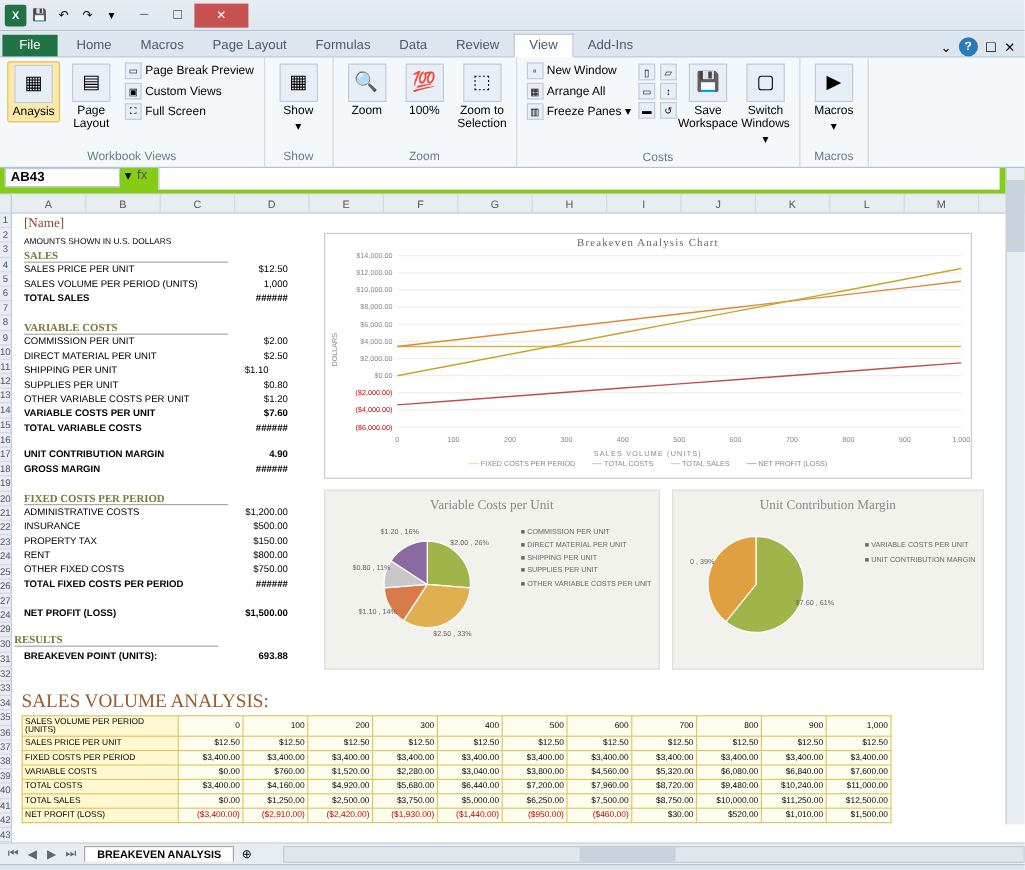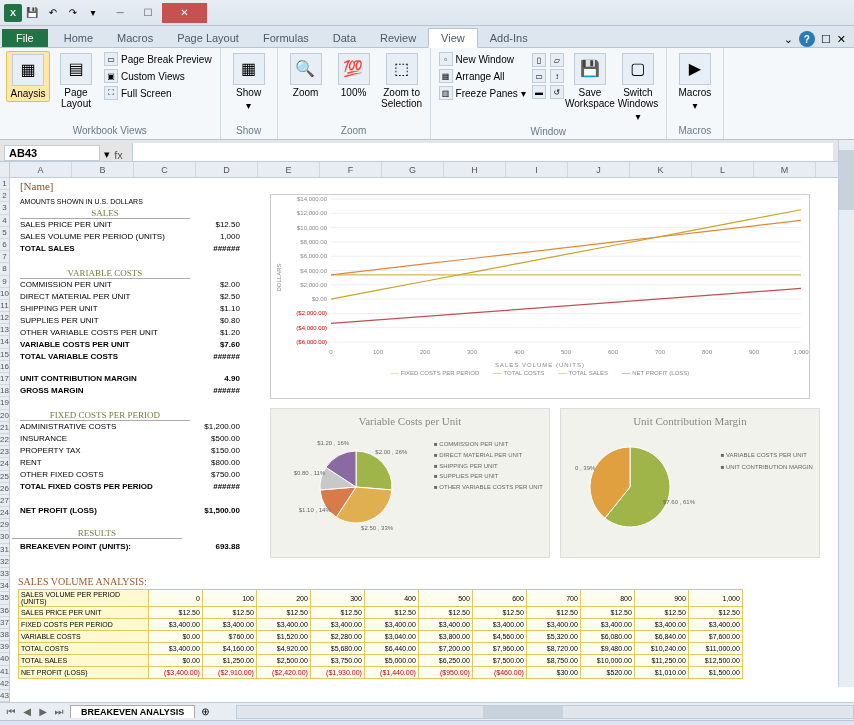--- a/index.html
+++ b/index.html
@@ -29,55 +29,55 @@
 .rgroup-body { flex: 1; display: flex; align-items: flex-start; gap: 4px; }
 .rgroup-label { text-align: center; font-size: 10px; color: #6a7a8a; margin-top: 2px; }
 .big-btn { width: 44px; display: flex; flex-direction: column; align-items: center; gap: 2px; padding: 2px; font-size: 10px; text-align: center; line-height: 1.1; }
 .big-btn.sel { background: #ffe9a8; border: 1px solid #e0c060; border-radius: 2px; }
 .big-ico { width: 32px; height: 32px; background: #e8eef5; border: 1px solid #c0cdd9; display: flex; align-items: center; justify-content: center; font-size: 16px; }
 .small-btn { display: flex; align-items: center; gap: 3px; font-size: 10px; padding: 1px 2px; }
 .small-ico { width: 14px; height: 14px; background: #e8eef5; border: 1px solid #c0cdd9; display: inline-flex; align-items: center; justify-content: center; font-size: 8px; }
 .vstack { display: flex; flex-direction: column; gap: 1px; }
 
 
-.fbar { height: 22px; border-bottom: 1px solid #c0cdd9; display: flex; align-items: flex-end; background: #e5e5e5; }
+.fbar { height: 22px; border-bottom: 1px solid #c0cdd9; display: flex; align-items: flex-start; background: #84cc16; }
 .namebox { width: 96px; border: 1px solid #c0cdd9; margin: 0 4px; padding: 1px 4px; background: #fff; font-size: 11px; font-weight: bold; }
 .fx { width: 18px; text-align: center; color: #555; }
 .formula-input { flex: 1; border: none; background: #fff; height: 18px; border-left: 1px solid #c0cdd9; margin-left: 4px; }
 
 
 .sheet-area { position: relative; height: 540px; overflow: hidden; display: flex; }
 .rowheads { width: 22px; background: #e8edf3; border-right: 1px solid #c0cdd9; }
 .rowhead { height: 12.2px; font-size: 8px; text-align: center; border-bottom: 1px solid #d0d8e0; color: #555; line-height: 12px; }
 .colheads { height: 16px; display: flex; background: #e8edf3; border-bottom: 1px solid #c0cdd9; }
 .colhead { width: 62px; font-size: 9px; text-align: center; border-right: 1px solid #d0d8e0; color: #555; line-height: 16px; }
 .grid { position: relative; flex: 1; background: #fff; }
 .content { position: absolute; left: 0; top: 16px; right: 0; bottom: 0; font-family: Tahoma, sans-serif; font-size: 8px; }
 
 
-.cell { position: absolute; white-space: nowrap; text-align: center; }
+.cell { position: absolute; white-space: nowrap; }
 .name-ph { font-family: Georgia, serif; font-size: 11px; color: #8a4a2a; }
 .tiny { font-size: 7px; }
-.sec-hdr { font-family: Georgia, serif; font-size: 9px; color: #7a7a3a; font-weight: normal; border-bottom: 1px solid #aaa; width: 170px; }
+.sec-hdr { font-family: Georgia, serif; font-size: 9px; color: #7a7a3a; font-weight: bold; border-bottom: 1px solid #aaa; width: 170px; }
 .bold { font-weight: bold; }
 .val { text-align: right; width: 50px; }
 .red { color: #c00000; }
 
 
 .chart-box { position: absolute; background: #fff; border: 1px solid #ccc; }
 .line-chart { left: 260px; top: 16px; width: 540px; height: 205px; }
 .chart-title { font-family: Georgia, serif; text-align: center; font-size: 9px; color: #666; padding: 2px; letter-spacing: 1px; }
 .pie-panel { position: absolute; background: #f2f2ed; border: 1px solid #ddd; }
 .pie1 { left: 260px; top: 230px; width: 280px; height: 150px; }
 .pie2 { left: 550px; top: 230px; width: 260px; height: 150px; }
 .pie-title { font-family: Georgia, serif; text-align: center; color: #888; font-size: 11px; padding: 6px 0 2px; }
 
 
 .analysis { position: absolute; left: 8px; top: 398px; width: 800px; }
-.an-title { font-family: Georgia, serif; color: #9a5a2a; font-size: 10px; margin-bottom: 2px; }
+.an-title { font-family: Georgia, serif; color: #9a5a2a; font-size: 16px; margin-bottom: 2px; }
 .an-table { border-collapse: collapse; font-size: 7px; }
 .an-table td { border: 1px solid #e0c860; padding: 1px 2px; height: 12px; background: #fffdf0; }
 .an-table td.rh { background: #fff8d0; font-weight: normal; width: 130px; font-size: 7px; }
 .an-table td.num { text-align: right; width: 54px; }
 
 
 .sheet-tabs { height: 18px; background: #e8edf3; border-top: 1px solid #c0cdd9; display: flex; align-items: center; font-size: 10px; }
 .sheet-nav { display: flex; gap: 2px; padding: 0 4px; }
 .sheet-nav span { width: 14px; text-align: center; color: #666; }
 .sheet-tab { background: #fff; border: 1px solid #aaa; border-bottom: none; padding: 1px 10px; font-weight: bold; font-size: 9px; }
@@ -208,21 +208,21 @@
           <span>Save
 Workspace</span>
         </div>
       <div class="big-btn">
           <div class="big-ico">▢</div>
           <span>Switch
 Windows</span>
           <span>▾</span>
         </div>
     </div>
-    <div class="rgroup-label">Window</div>
+    <div class="rgroup-label">Costs</div>
   </div>
   <div class="rgroup">
     <div class="rgroup-body">
         <div class="big-btn">
           <div class="big-ico">▶</div>
           <span>Macros</span>
           <span>▾</span>
         </div>
       </div>
     <div class="rgroup-label">Macros</div>
@@ -314,21 +314,21 @@
           <div class="cell bold" style="left:10px;top:66px">TOTAL SALES</div>
           <div class="cell val bold" style="left:180px;top:66px">######</div>
         </div>
       <div class="cell sec-hdr" style="left:10px;top:90px">VARIABLE COSTS</div>
       <div id="var-rows">
           <div class="cell " style="left:10px;top:102px">COMMISSION PER UNIT</div>
           <div class="cell val " style="left:180px;top:102px">$2.00</div>
           <div class="cell " style="left:10px;top:114px">DIRECT MATERIAL PER UNIT</div>
           <div class="cell val " style="left:180px;top:114px">$2.50</div>
           <div class="cell " style="left:10px;top:126px">SHIPPING PER UNIT</div>
-          <div class="cell val " style="left:180px;top:126px">$1.10</div>
+          <div class="cell val " style="left:164px;top:126px">$1.10</div>
           <div class="cell " style="left:10px;top:138px">SUPPLIES PER UNIT</div>
           <div class="cell val " style="left:180px;top:138px">$0.80</div>
           <div class="cell " style="left:10px;top:150px">OTHER VARIABLE COSTS PER UNIT</div>
           <div class="cell val " style="left:180px;top:150px">$1.20</div>
           <div class="cell bold" style="left:10px;top:162px">VARIABLE COSTS PER UNIT</div>
           <div class="cell val bold" style="left:180px;top:162px">$7.60</div>
           <div class="cell bold" style="left:10px;top:174px">TOTAL VARIABLE COSTS</div>
           <div class="cell val bold" style="left:180px;top:174px">######</div>
         </div>
       <div id="margin-rows">
@@ -352,20 +352,21 @@
           <div class="cell bold" style="left:10px;top:304px">TOTAL FIXED COSTS PER PERIOD</div>
           <div class="cell val bold" style="left:180px;top:304px">######</div>
         </div>
       <div class="cell bold" style="left:10px;top:328px">NET PROFIT (LOSS)</div>
       <div class="cell bold val" style="left:180px;top:328px">$1,500.00</div>
       <div class="cell sec-hdr" style="left:2px;top:350px">RESULTS</div>
       <div class="cell bold" style="left:10px;top:364px">BREAKEVEN POINT (UNITS):</div>
       <div class="cell bold val" style="left:180px;top:364px">693.88</div>
 
       <div class="chart-box line-chart">
+        <div class="chart-title">Breakeven Analysis Chart</div>
         <svg id="linechart" width="540" height="165">
             <text x="56" y="6" font-size="6" fill="#888" text-anchor="end">$14,000.00</text>
             <line x1="60" y1="4" x2="530" y2="4" stroke="#eee"></line>
             <text x="56" y="20.3" font-size="6" fill="#888" text-anchor="end">$12,000.00</text>
             <line x1="60" y1="18.3" x2="530" y2="18.3" stroke="#eee"></line>
             <text x="56" y="34.6" font-size="6" fill="#888" text-anchor="end">$10,000.00</text>
             <line x1="60" y1="32.6" x2="530" y2="32.6" stroke="#eee"></line>
             <text x="56" y="48.9" font-size="6" fill="#888" text-anchor="end">$8,000.00</text>
             <line x1="60" y1="46.9" x2="530" y2="46.9" stroke="#eee"></line>
             <text x="56" y="63.2" font-size="6" fill="#888" text-anchor="end">$6,000.00</text>

